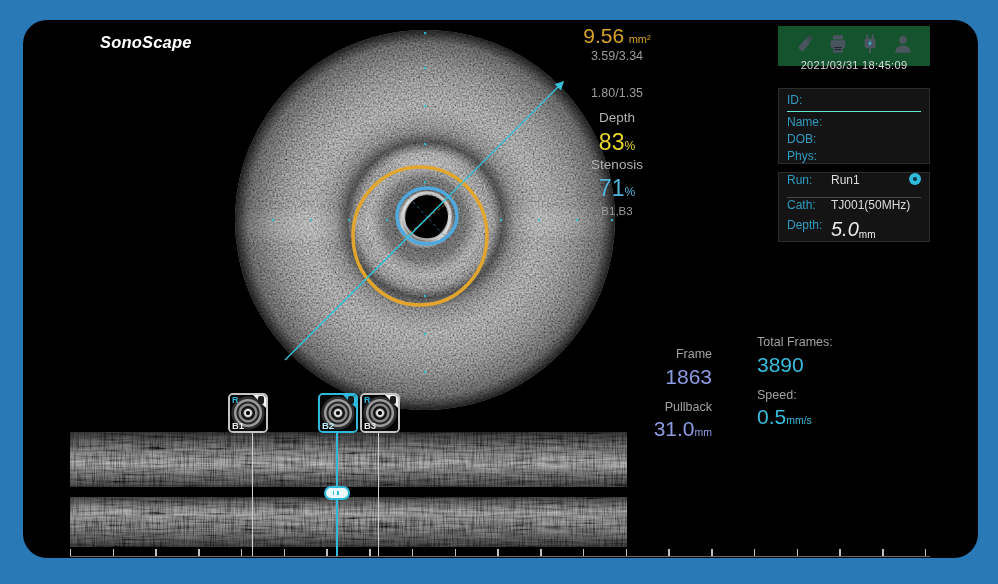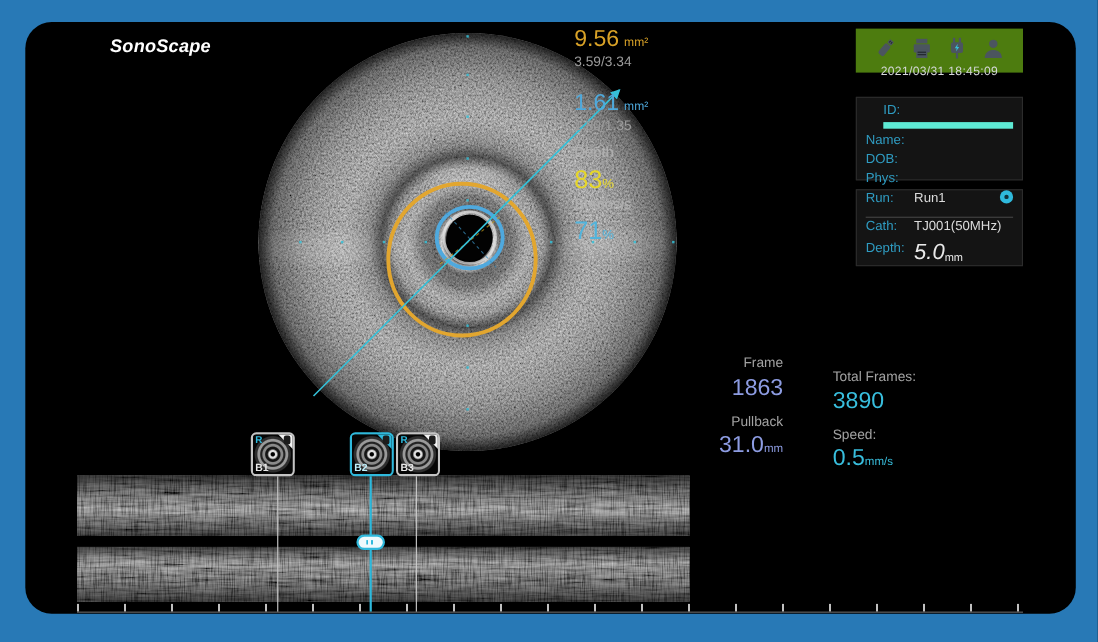--- a/index.html
+++ b/index.html
@@ -8,50 +8,50 @@
   #screen{position:absolute;left:23px;top:20px;width:955px;height:538px;background:#000;overflow:hidden;border-radius:24px;}
 
   
   #logo{position:absolute;left:77px;top:13px;font-size:16.5px;font-weight:bold;font-style:italic;
         color:#fff;letter-spacing:.2px;}
 
   
   #ivus{position:absolute;left:212px;top:10px;width:380px;height:380px;}
 
   
-  .mcol{position:absolute;top:5px;right:266px;width:190px;text-align:left;line-height:1;}
+  .mcol{position:absolute;top:5px;right:266px;width:190px;text-align:center;line-height:1;}
   .mval{font-size:21px;}
   .unit{font-size:11px;}
   .gold{color:#d9a227;}
   .bluev{color:#4fa9dc;}
   .yellowv{color:#e6d62a;}
   .cyanv{color:#38bedd;}
   .periv{color:#8d9ce2;}
   .sub{font-size:12.5px;color:#9c9c9c;margin-top:4px;}
   .mlbl{font-size:13.5px;color:#b2b2b2;}
   .pct{font-size:12px;}
   .gap20{height:20px;} .gap12{height:12px;} .gap6{height:6px;} .gap4{height:4px;} .gap14{height:14px;}
 
   
-  .fcol-l{position:absolute;top:304px;right:266px;width:190px;text-align:right;line-height:1;}
+  .fcol-l{position:absolute;top:328px;right:266px;width:190px;text-align:right;line-height:1;}
   .fcol-r{position:absolute;top:316px;left:734px;width:190px;line-height:1;}
   .flbl{font-size:12.5px;color:#a2a2a2;margin-bottom:5px;}
   .fval{font-size:21px;}
   .funit{font-size:10.5px;}
 
   
   .panel{position:absolute;left:755px;width:152px;box-sizing:border-box;background:#141414;border:1px solid #2c2c2c;}
-  #iconPanel{top:6px;height:40px;background:#4d7c0f;border:none;}
+  #iconPanel{top:6px;height:40px;background:#14532d;border:none;}
   .iconrow{display:flex;justify-content:space-between;align-items:center;padding:7px 16px 2px 16px;}
   .icobtn{width:22px;height:22px;display:inline-block;}
   .date{text-align:center;font-size:11px;color:#d5d8da;letter-spacing:.3px;margin-top:2px;}
 
   #patientPanel{top:68px;height:76px;padding:0 8px;font-size:12px;}
   .prow{color:#2f9cc2;line-height:17px;}
-  .prow.idrow{line-height:22px;border-bottom:6px solid #5eead4;margin-bottom:2px;margin-left:16px;}
+  .prow.idrow{line-height:22px;border-bottom:1px solid #5eead4;margin-bottom:2px;}
 
   #runPanel{top:152px;height:70px;padding:0 8px;font-size:12px;}
   .rrow{display:flex;}
   .rlabel{color:#2f9cc2;width:44px;flex:none;}
   .rval{color:#dcdcdc;}
   #runRow{height:24px;border-bottom:1px solid #454545;}
   #cathRow{height:20px;}
   #depthRow{height:25px;}
   .depthbig{font-size:20px;color:#eaeaea;font-style:italic;}
   .depthunit{font-size:10px;color:#eaeaea;align-self:flex-end;padding-bottom:3px;}
@@ -182,24 +182,20 @@
     <line x1="50" y1="330" x2="328" y2="52" stroke="#35c0d8" stroke-width="1.5" marker-end="url(#arrowCap)"></line>
   </svg>
 
   <div class="mcol">
     <div>
       <span class="mval gold">9.56</span>
       <span class="unit gold">mm²</span>
     </div>
     <div class="sub">3.59/3.34</div>
     <div class="gap20"></div>
-    <div>
-      <span class="mval bluev">1.61</span>
-      <span class="unit bluev">mm²</span>
-    </div>
     <div class="sub">1.80/1.35</div>
     <div class="gap12"></div>
     <div class="mlbl">Depth</div>
     <div class="gap6"></div>
     <div>
       <span class="mval yellowv" style="font-size:23px;">83</span><span class="pct yellowv">%</span>
     </div>
     <div class="gap4"></div>
     <div class="mlbl">Stenosis</div>
     <div class="gap6"></div>

